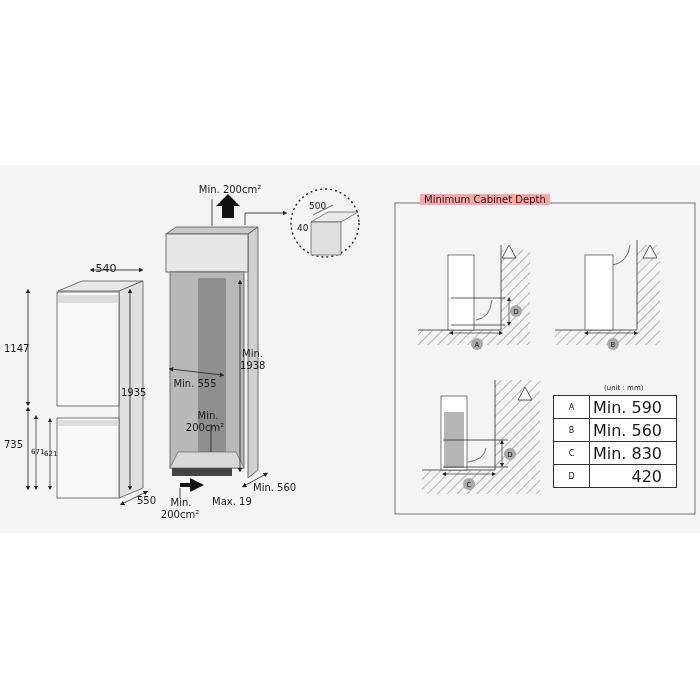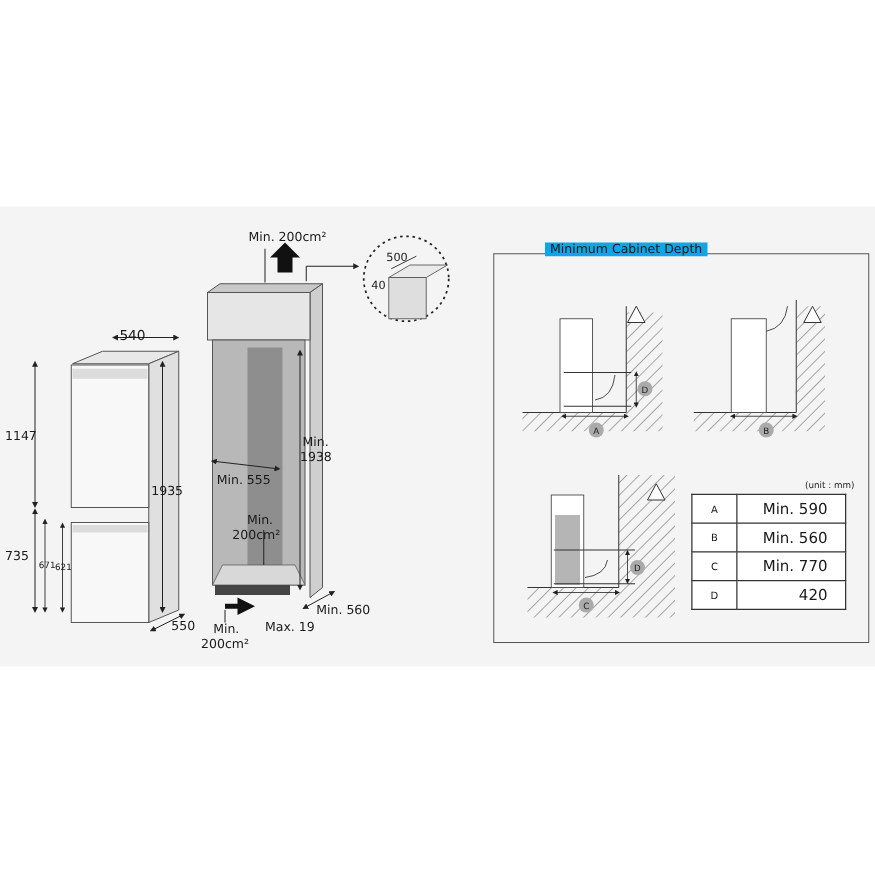--- a/index.html
+++ b/index.html
@@ -1,24 +1,24 @@
 <!DOCTYPE html>
 <html><head>
 <meta charset="utf-8">
 <style>
   html, body { margin:0; padding:0; }
   body { width:700px; height:700px; background:#ffffff; position:relative; overflow:hidden;
          font-family:"DejaVu Sans", sans-serif; color:#1a1a1a; }
   .band { position:absolute; left:0; top:165px; width:700px; height:368px; background:#f4f4f4; }
   svg { position:absolute; left:0; top:0; }
   .lbl { font-family:"DejaVu Sans", sans-serif; fill:#1a1a1a; }
-  .panel-title { position:absolute; left:436px; top:194px; font-size:10px; color:#1a1a1a; background:#0ea5e9; padding:0 4px; white-space:nowrap; }
-  .unit { position:absolute; left:644px; top:384px; font-size:7px; color:#222;text-align:right; }
+  .panel-title { position:absolute; left:420px; top:194px; font-size:10px; color:#1a1a1a; background:#fca5a5; padding:0 4px; white-space:nowrap; }
+  .unit { position:absolute; left:604px; top:384px; font-size:7px; color:#222;text-align:right; }
   table.legend { position:absolute; left:553px; top:395px; width:124px; border-collapse:collapse; background:#fff; }
-  table.legend td { border:1px solid #333; height:22px; font-size:12px; padding:0; }
+  table.legend td { border:1px solid #333; height:22px; font-size:16px; padding:0; }
   table.legend td.k { width:35px; text-align:center; font-size:8px; }
   table.legend td.v { text-align:right; padding-right:14px; }
 </style>
 </head>
 <body>
 
 <div class="band"></div>
 
 <svg width="700" height="700" viewBox="0 0 700 700">
   <defs>
@@ -157,20 +157,20 @@
       <tr>
     <td class="k">A</td>
     <td class="v">Min. 590</td>
   </tr>
   <tr>
     <td class="k">B</td>
     <td class="v">Min. 560</td>
   </tr>
   <tr>
     <td class="k">C</td>
-    <td class="v">Min. 770</td>
+    <td class="v">Min. 830</td>
   </tr>
   <tr>
     <td class="k">D</td>
     <td class="v">420</td>
   </tr>
 </tbody>
   </table>
 
 </body></html>

